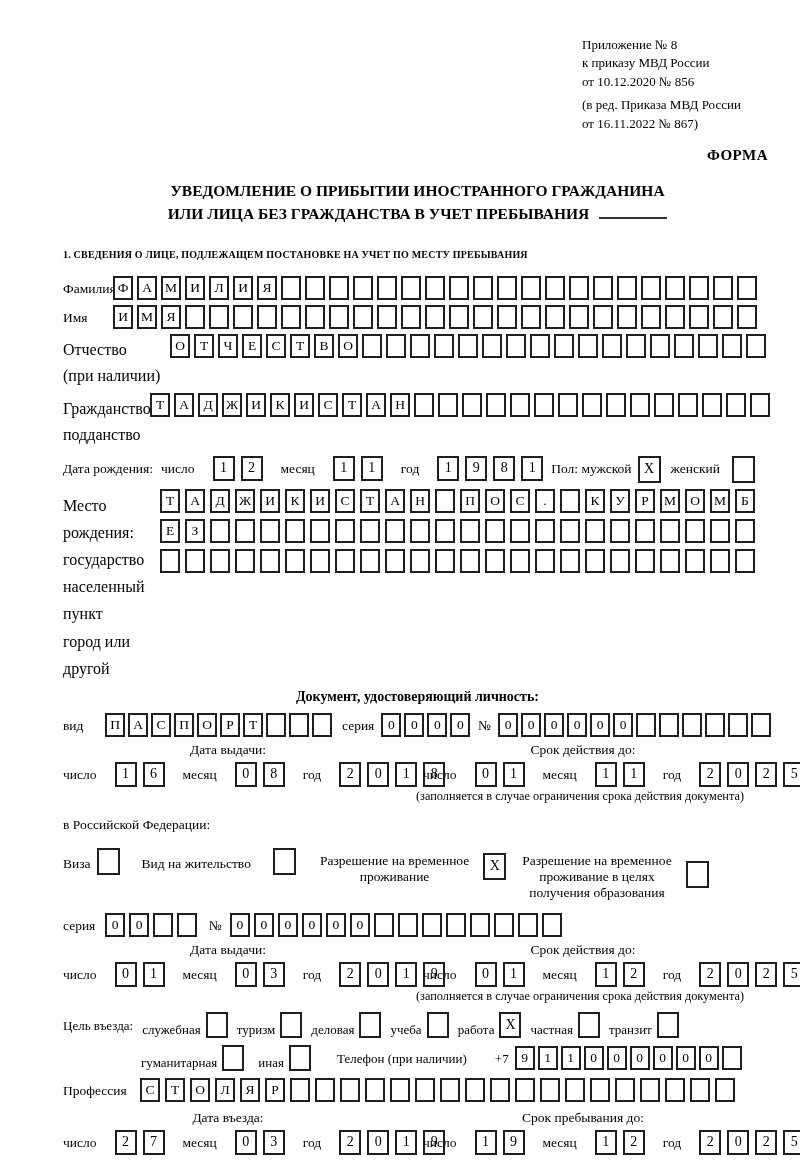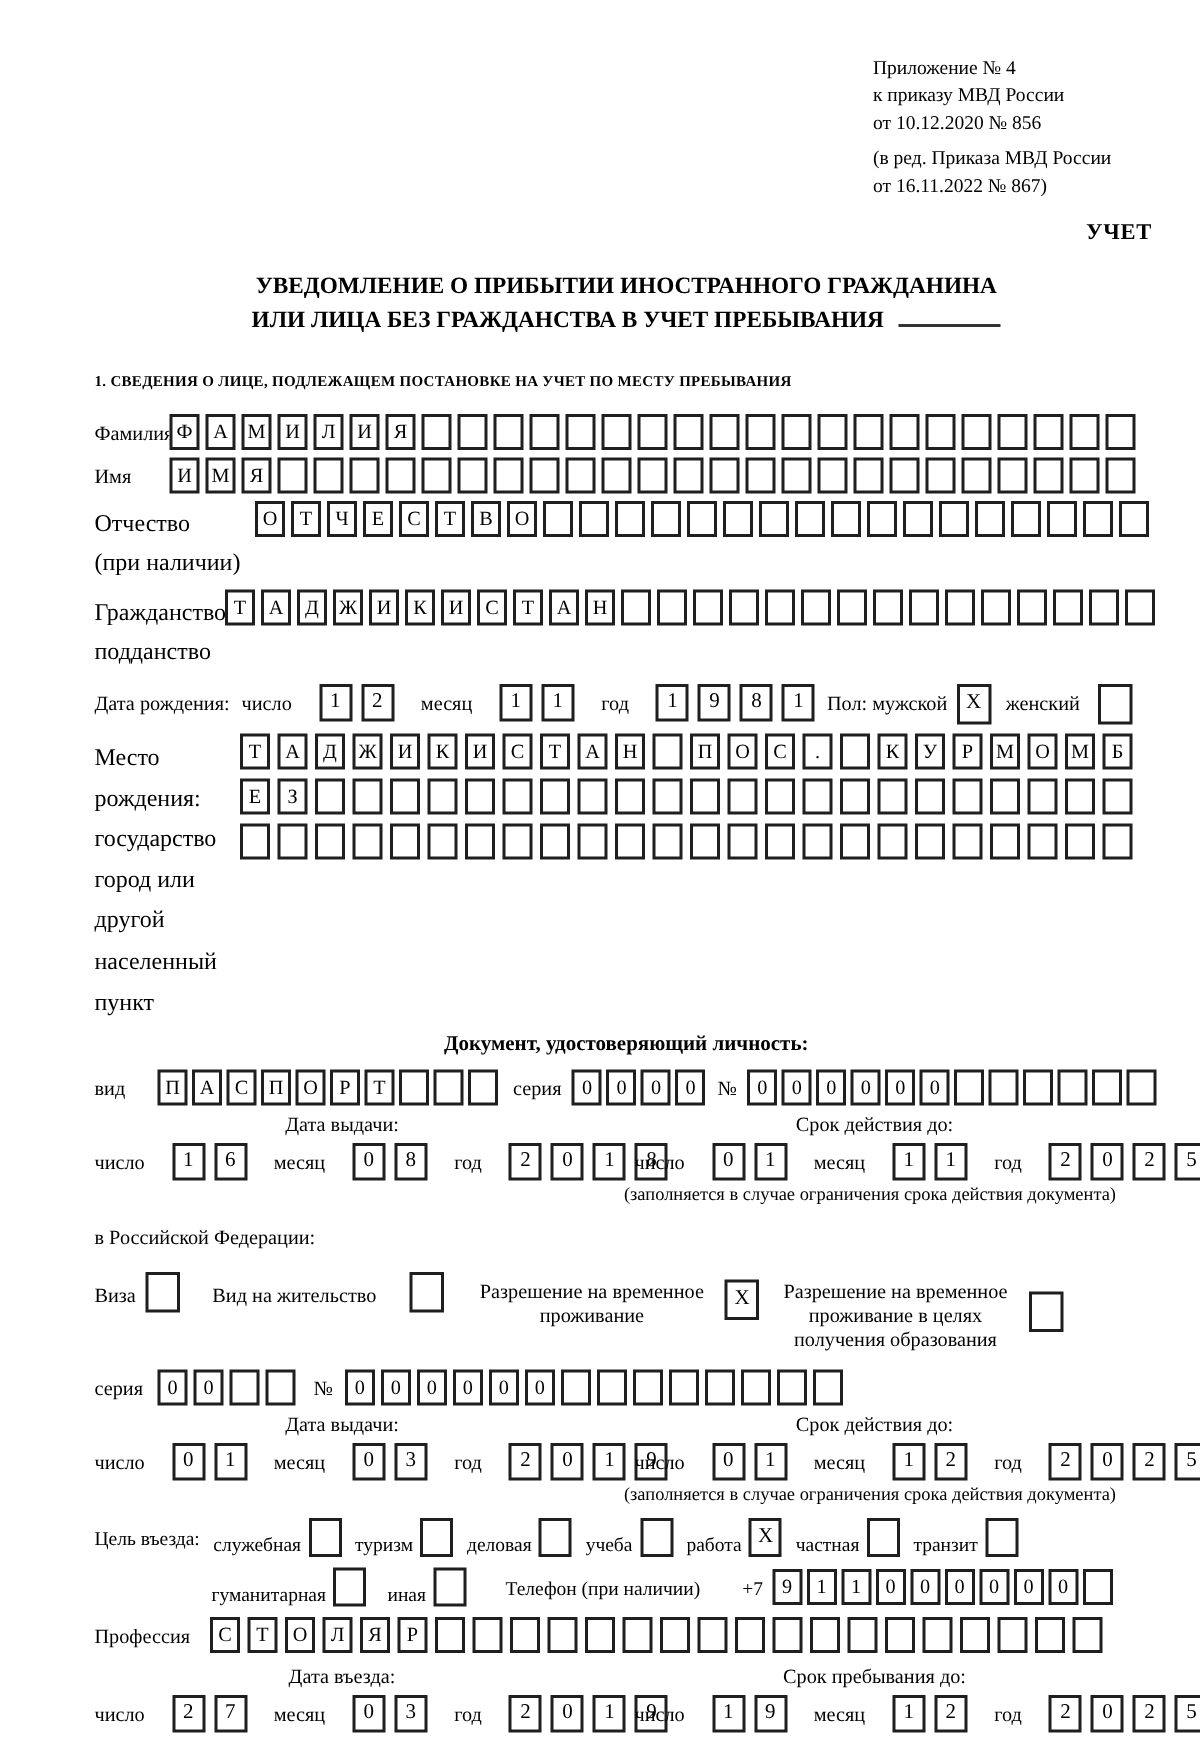--- a/index.html
+++ b/index.html
@@ -65,28 +65,28 @@
   .p-opt .p-lbl { margin-left:0; }
 
   .gap8 { width:8px; flex:none; }
 </style>
 </head>
 <body>
 
 <div class="page">
 
   <div class="hdr-note">
-    <div>Приложение № 4</div>
+    <div>Приложение № 8</div>
     <div>к приказу МВД России</div>
     <div>от 10.12.2020 № 856</div>
     <div class="sub">(в ред. Приказа МВД России</div>
     <div>от 16.11.2022 № 867)</div>
   </div>
 
-  <div class="forma">УЧЕТ</div>
+  <div class="forma">ФОРМА</div>
 
   <div class="title">
     <div>УВЕДОМЛЕНИЕ О ПРИБЫТИИ ИНОСТРАННОГО ГРАЖДАНИНА</div>
     <div><span>ИЛИ ЛИЦА БЕЗ ГРАЖДАНСТВА В УЧЕТ ПРЕБЫВАНИЯ</span><span class="uline"></span></div>
   </div>
 
   <div class="sec-head">1. СВЕДЕНИЯ О ЛИЦЕ, ПОДЛЕЖАЩЕМ ПОСТАНОВКЕ НА УЧЕТ ПО МЕСТУ ПРЕБЫВАНИЯ</div>
 
   <div class="row">
     <span class="lbl" style="width:50px">Фамилия</span>
@@ -249,22 +249,22 @@
     <span class="lbl">Пол: мужской</span>
     <span class="box" style="margin-left:6px">X</span>
     <span class="lbl" style="margin-left:10px">женский</span>
     <span class="box" style="margin-left:12px"></span>
   </div>
 
   <div class="row" style="margin-top:6px; margin-bottom:2px">
     <span class="lblcol" style="width:97px; line-height:1.7">
       <div>Место рождения:</div>
       <div>государство</div>
+      <div>населенный пункт</div>
       <div>город или другой</div>
-      <div>населенный пункт</div>
     </span>
     <span class="cellrows">
       <span class="cells sp5">
           <span class="cell">Т</span>
           <span class="cell">А</span>
           <span class="cell">Д</span>
           <span class="cell">Ж</span>
           <span class="cell">И</span>
           <span class="cell">К</span>
           <span class="cell">И</span>

